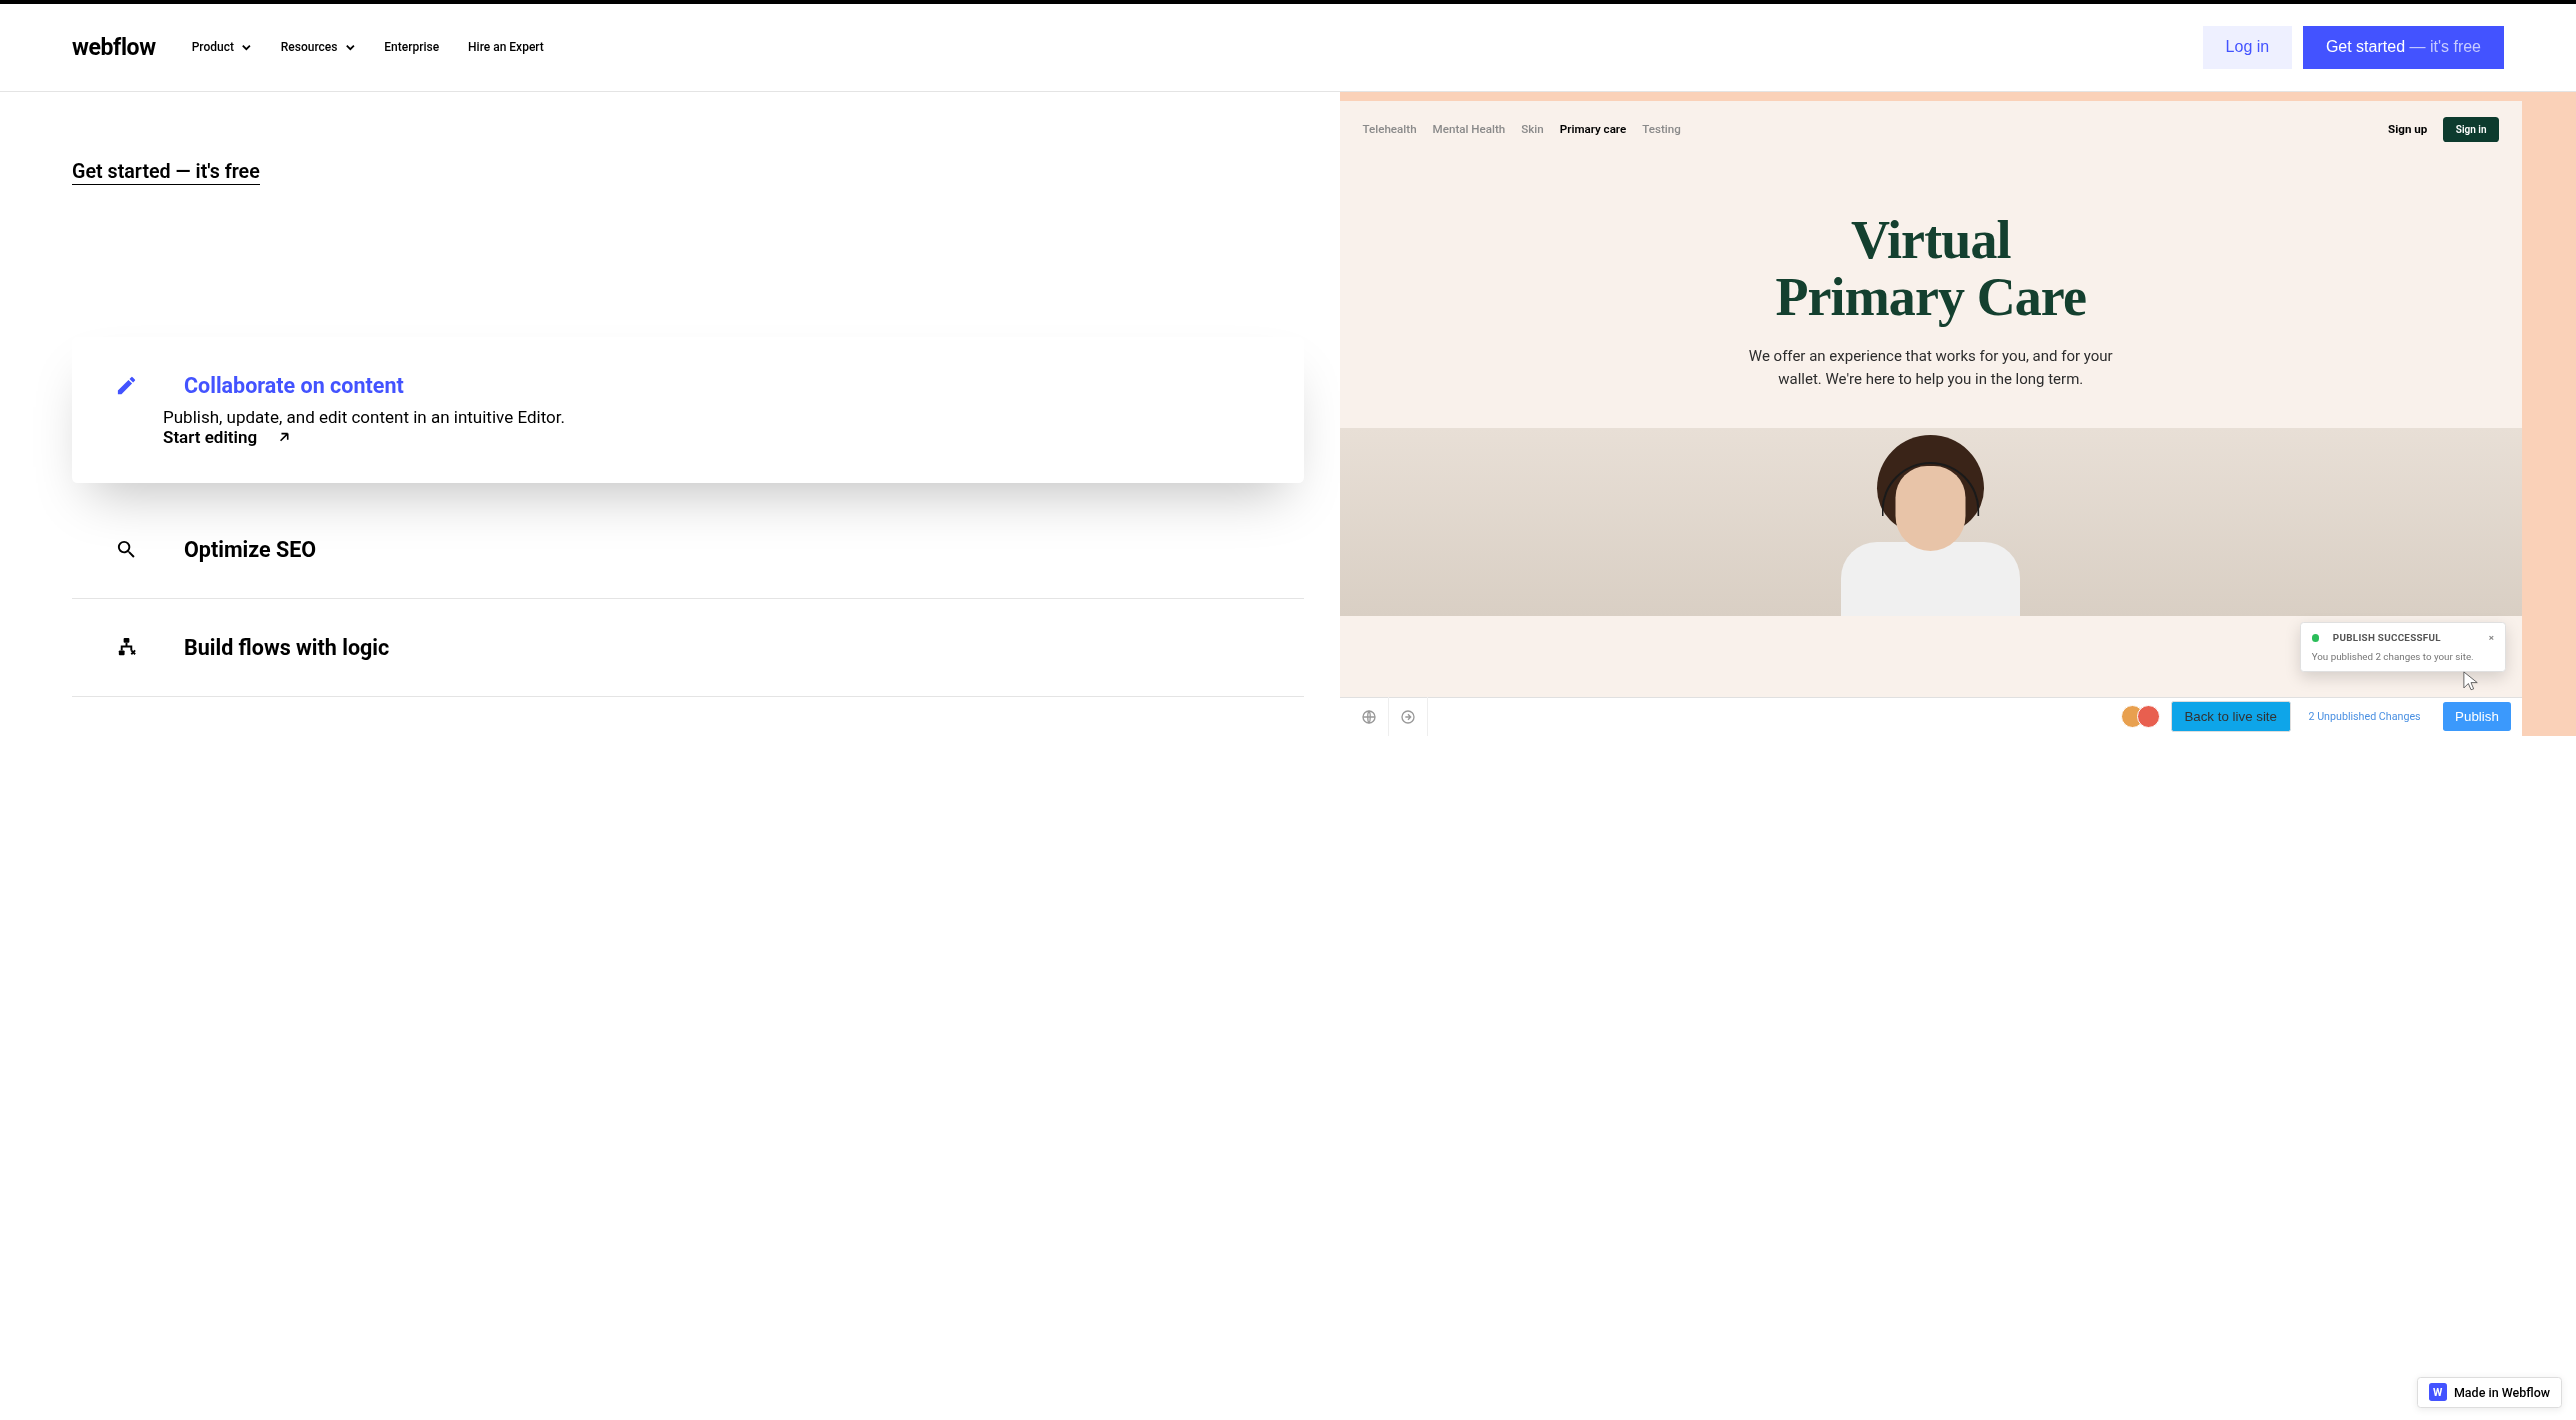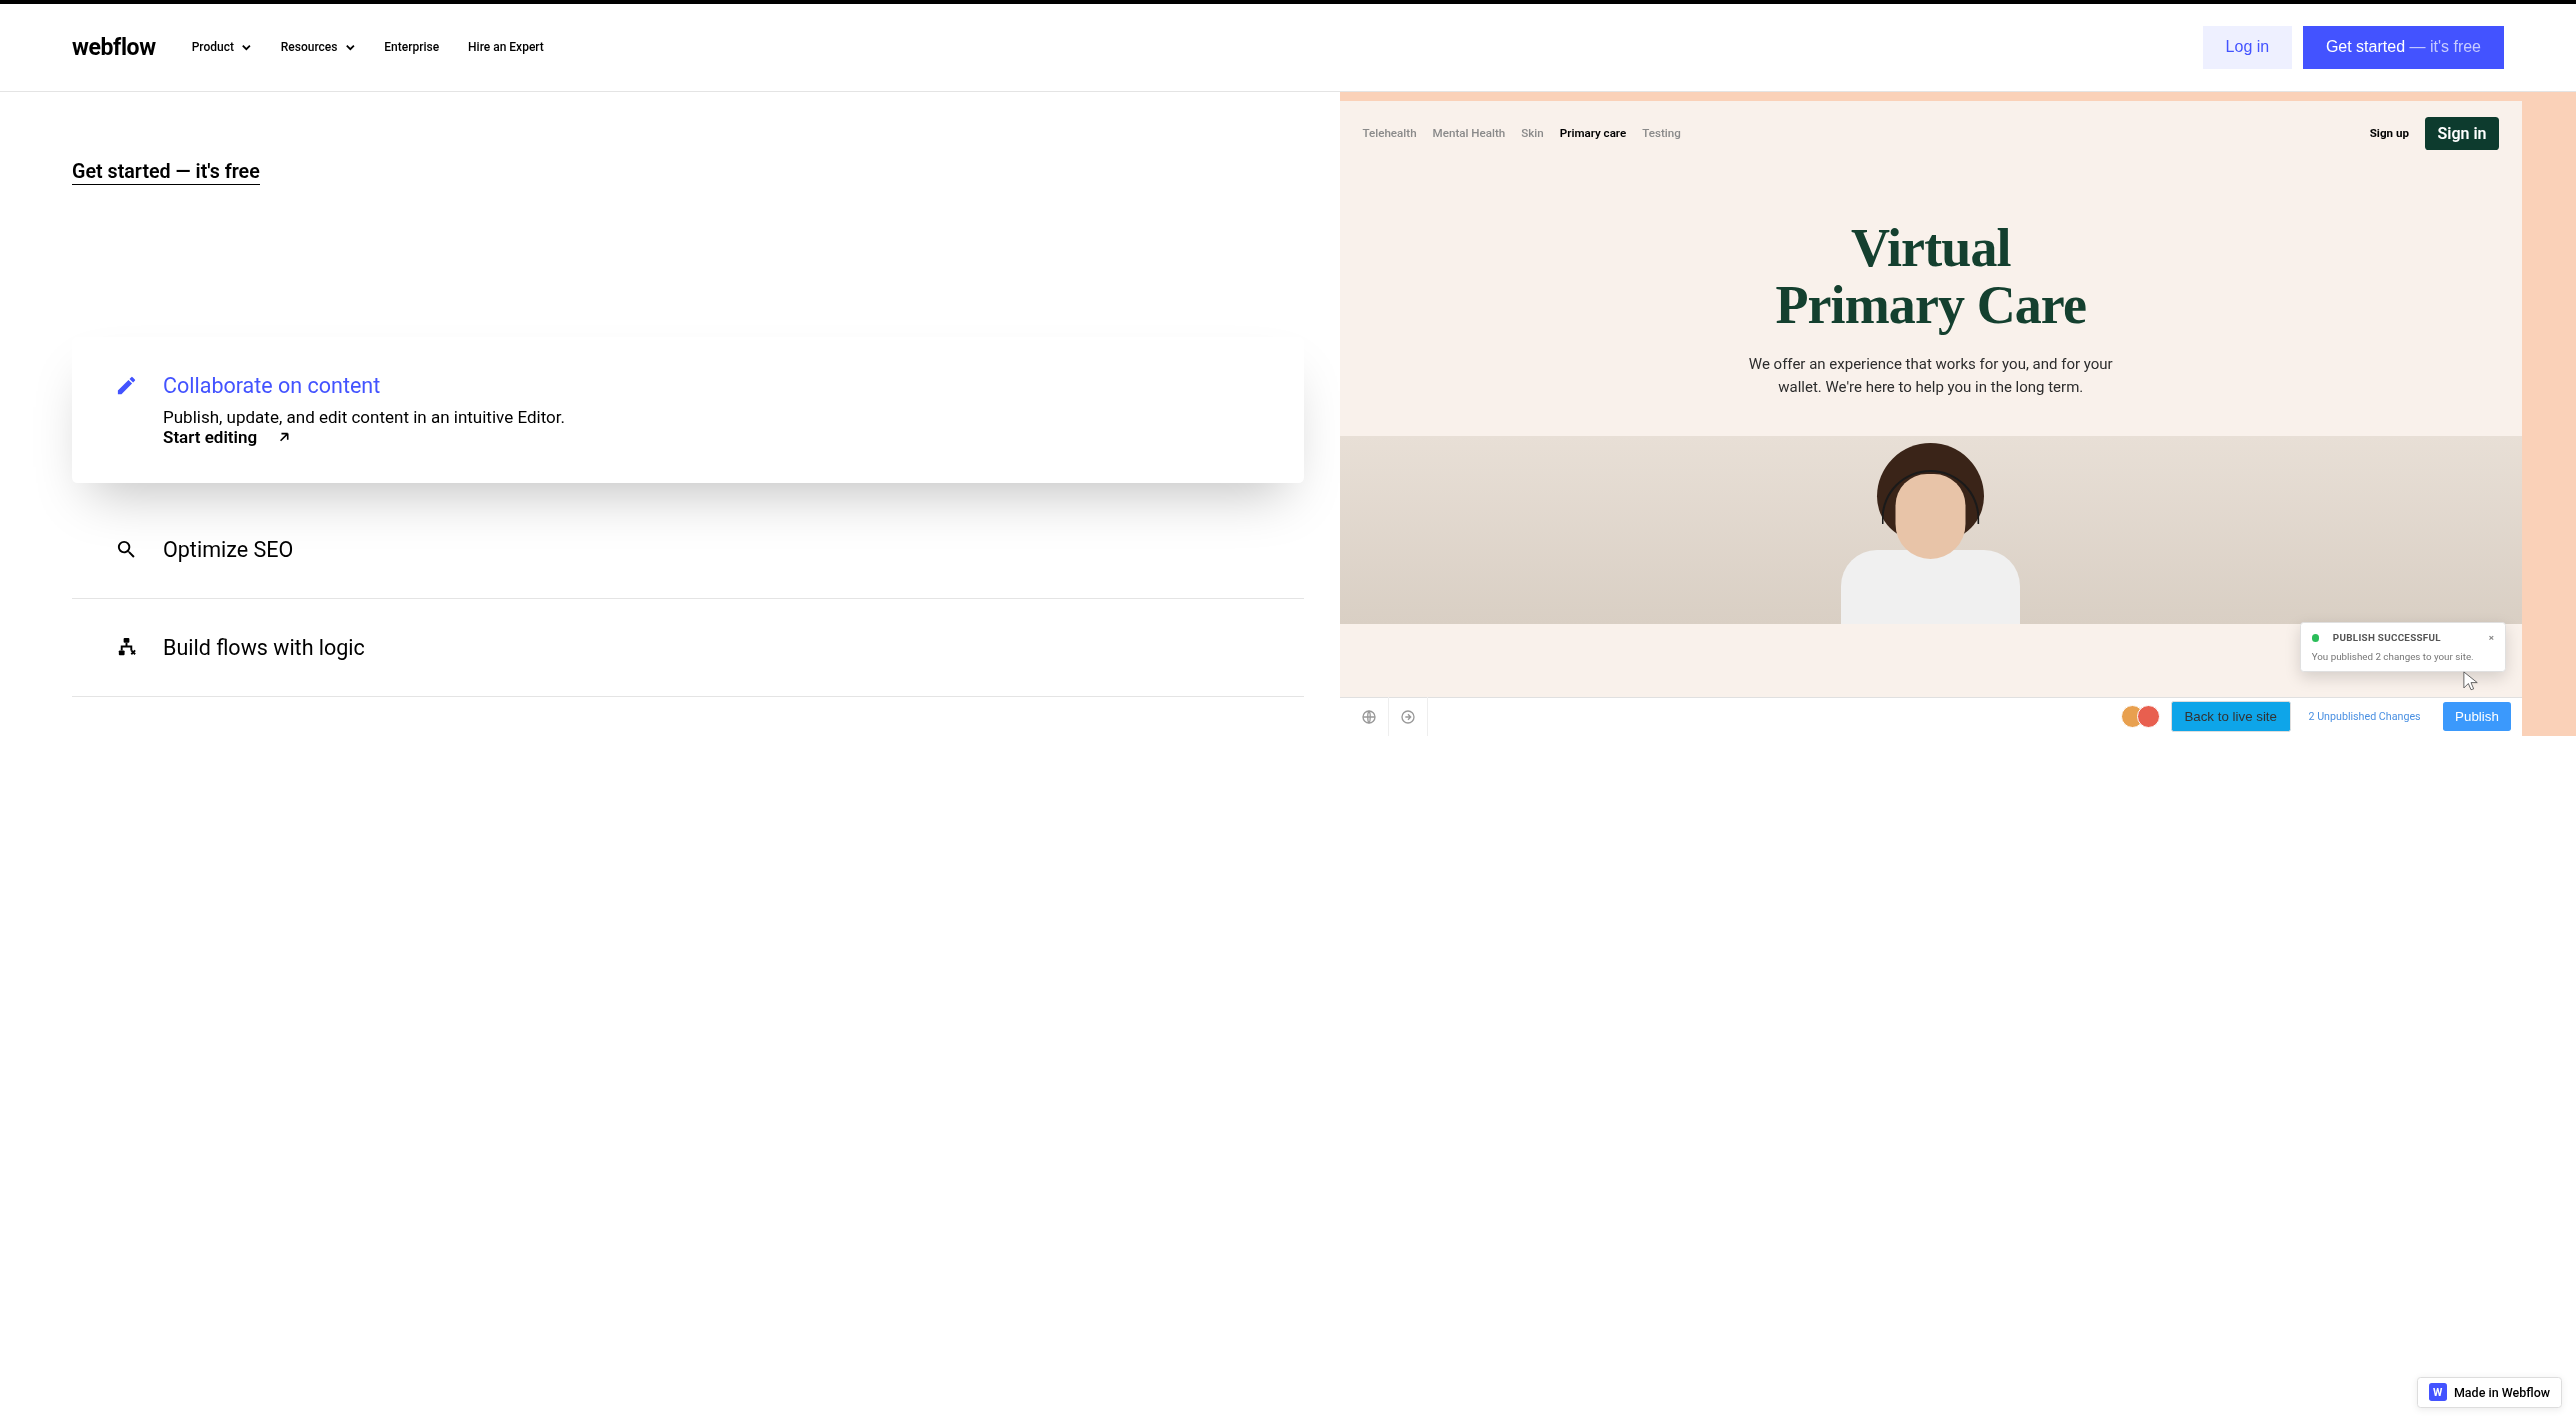--- a/index.html
+++ b/index.html
@@ -18,35 +18,35 @@
   .main { display: flex; position: relative; }
   .left { width: 52%; padding: 36px 36px 36px 72px; }
   .intro { font-size: 19.7px; line-height: 1.65; color: #000; max-width: 501px; }
   .cta-link { display: inline-block; margin-top: 32px; font-size: 19.7px; font-weight: 600; border-bottom: 1.8px solid #000; padding-bottom: 1.8px; cursor: pointer; }
 
   .cards { margin-top: 152px; }
   .card { padding: 36px 43px; border-bottom: 0.9px solid #e4e4e4; cursor: pointer; }
   .card.active { background: #fff; border-radius: 5.4px; box-shadow: 0 27px 54px -18px rgba(0,0,0,0.25); border-bottom: none; margin-bottom: 18px; }
   .card-head { display: flex; align-items: center; gap: 25px; }
   .card-icon { width: 23px; height: 23px; flex-shrink: 0; }
-  .card-title { font-size: 21.5px; font-weight: 400; }
+  .card-title { font-size: 21.5px; font-weight: 700; margin-left: 21px; }
   .card.active .card-title { color: #4353ff; }
   .card-body { margin-left: 48px; margin-top: 9px; }
   .card-desc { font-size: 17px; color: #000; margin-top: 3.6px; }
   .card-cta { display: flex; align-items: center; gap: 20px; font-size: 17px; font-weight: 600; }
   .arrow-icon { width: 14.3px; height: 14.3px; }
 
   .right { width: 48%; background: #fad1b8; position: relative; padding: 9px 0 0 0; overflow: hidden; min-height: 644px; }
   .preview { background: #f9f1eb; margin-left: 0; margin-right: 54px; height: 100%; position: relative; }
   .preview-nav { display: flex; align-items: center; padding: 16px 23px; font-size: 11.6px; gap: 16px; }
   .pn-item { color: #8a8a8a; cursor: pointer; font-weight: 500; }
   .pn-item.active { color: #000; font-weight: 600; }
   .pn-spacer { flex: 1; }
   .pn-signup { font-weight: 700; color: #000; font-size: 11.6px; cursor: pointer; }
-  .pn-signin { background: #0d3b2e; color: #fff; padding: 7.2px 12.5px; font-size: 16px; font-weight: 600; border-radius: 3.6px; cursor: pointer; }
+  .pn-signin { background: #0d3b2e; color: #fff; padding: 7.2px 12.5px; font-size: 10px; font-weight: 600; border-radius: 3.6px; cursor: pointer; }
 
   .hero-title { font-family: Georgia, 'Times New Roman', serif; font-weight: 700; color: #14402f; font-size: 54px; line-height: 1.05; text-align: center; margin-top: 54px; letter-spacing: -0.9px; }
   .hero-sub { text-align: center; color: #2d2d2d; font-size: 15px; line-height: 1.55; max-width: 394px; margin: 19.7px auto 0; }
 
   .hero-img { margin-top: 36px; height: 188px; background: linear-gradient(180deg, #e8dfd6 0%, #d9cfc4 100%); position: relative; overflow: hidden; }
   .person { position: absolute; left: 50%; top: 7.2px; transform: translateX(-50%); width: 233px; height: 233px; }
   .person .hair { position:absolute; top:0; left:50%; transform:translateX(-50%); width:107px; height:98px; background:#3a2418; border-radius:54px 54px 45px 45px; }
   .person .face { position:absolute; top:31px; left:50%; transform:translateX(-50%); width:70px; height:85px; background:#e8c4a8; border-radius:36px 36px 40px 40px; }
   .person .body { position:absolute; top:107px; left:50%; transform:translateX(-50%); width:179px; height:125px; background:#f0f0f0; border-radius:36px 36px 0 0; }
   .person .headset { position:absolute; top:27px; left:50%; transform:translateX(-50%); width:98px; height:54px; border:2.7px solid #1a1a1a; border-bottom:none; border-radius:54px 54px 0 0; }

